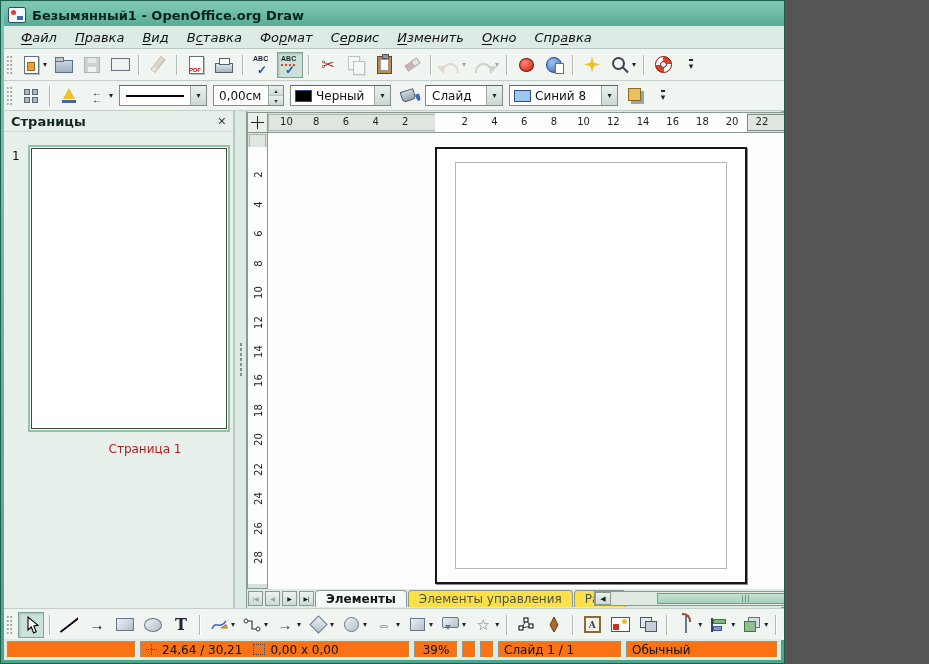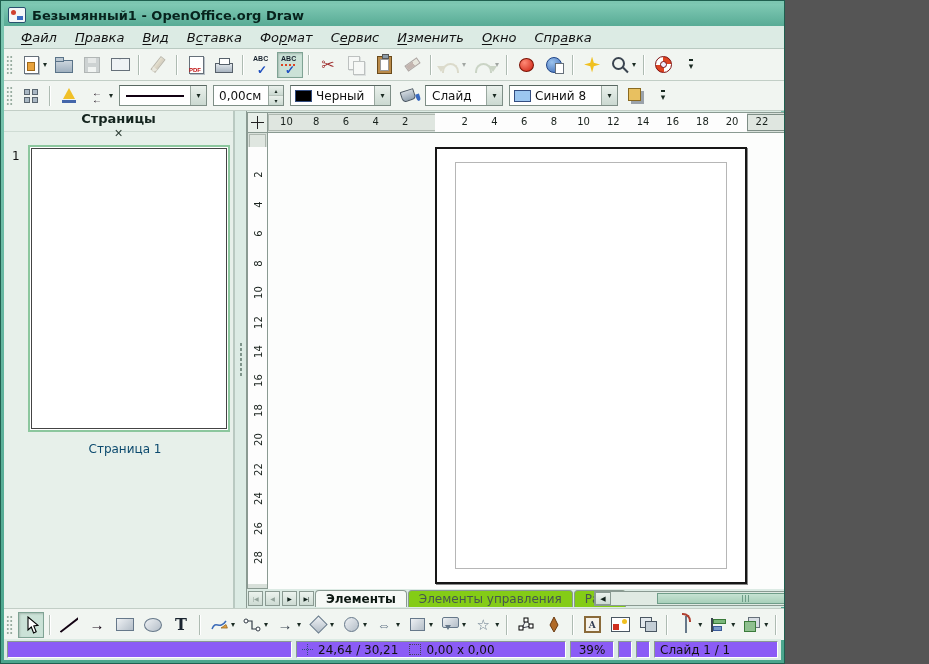--- a/index.html
+++ b/index.html
@@ -139,26 +139,26 @@
   .spinbox{display:flex;align-items:center;height:21px;background:#fff;border:1px solid #7e8e86;margin:0 3px;box-sizing:border-box;flex:none;}
   .spintext{font-size:12px;padding:0 5px;min-width:44px;}
   .spinbtns{display:flex;flex-direction:column;height:19px;border-left:1px solid #9aa8a0;}
   .sbtn{width:14px;flex:1;background:linear-gradient(#eaf1ec,#cbd9d1);display:flex;align-items:center;justify-content:center;
         font-size:6px;color:#1a2a22;border-bottom:1px solid #b8c4bc;}
   .sbtn:last-child{border-bottom:none;}
 
   
   .panel{position:absolute;left:3px;top:110px;width:230px;height:497px;background:#e7f0ea;border-right:1px solid #b9c9c1;box-sizing:border-box;}
   .panel-head{height:20px;display:flex;align-items:center;justify-content:space-between;padding:0 7px;
-              font-weight:bold;font-size:13px;color:#14241e;border-bottom:1px solid #cfdcd4;flex-direction:column;}
+              font-weight:bold;font-size:13px;color:#14241e;border-bottom:1px solid #cfdcd4;}
   .panel-close{font-size:14px;line-height:1;color:#2a3a32;background:none;border:none;padding:0;cursor:default;}
   .page-num{position:absolute;left:8px;top:38px;font-size:12px;}
   .thumb-sel{position:absolute;left:24px;top:34px;width:202px;height:287px;border:2px solid #8cc79e;background:#fff;box-sizing:border-box;}
   .thumb-page{position:absolute;inset:1px;border:1px solid #444;background:#fff;}
-  .thumb-caption{position:absolute;left:20px;top:331px;width:202px;text-align:center;font-size:12px;color:#0c4a6e;}
+  .thumb-caption{position:absolute;left:40px;top:331px;width:202px;text-align:center;font-size:12px;color:#b91c1c;}
 
   
   .splitter{position:absolute;left:233px;top:110px;width:13px;height:497px;background:#dcebe4;
             border-left:1px solid #b9c9c1;border-right:1px solid #8a9a92;box-sizing:border-box;}
   .splitter::before{content:"";position:absolute;left:50%;top:50%;width:4px;height:36px;transform:translate(-50%,-50%);
             background:radial-gradient(#7e948a 1.1px,transparent 1.3px);background-size:4px 5px;}
 
   
   .rcorner{position:absolute;left:246px;top:111px;width:21px;height:21px;background:#e8efe9;border:1px solid #8a9a92;
            box-sizing:border-box;display:flex;align-items:center;justify-content:center;}
@@ -186,37 +186,37 @@
   .sbtn2{position:absolute;left:0;right:0;height:16px;background:linear-gradient(#ecf3ee,#cddbd3);border:1px solid #8a9a92;
          display:flex;align-items:center;justify-content:center;font-size:7px;color:#12221c;box-sizing:border-box;}
   .vs-up{top:0;}
   .vs-down{bottom:0;}
   .vthumb{position:absolute;left:1px;right:1px;top:18px;height:112px;background:linear-gradient(90deg,#c6e2d2,#a8d0ba);
           border:1px solid #6f9d89;box-sizing:border-box;}
   .tabrow{position:absolute;left:246px;top:588px;width:659px;height:18px;background:#dcebe4;display:flex;align-items:flex-end;box-sizing:border-box;}
   .navb{width:15px;height:15px;margin:0 1px 1px 1px;background:linear-gradient(#ecf3ee,#cddbd3);border:1px solid #8a9a92;
         font-size:6px;display:flex;align-items:center;justify-content:center;color:#12221c;padding:0;flex:none;}
   .navb.disabled{color:#93a39b;}
-  .tab{height:16px;padding:0 10px;display:flex;align-items:center;font-size:12px;color:#46564e;background:#84cc16;
+  .tab{height:16px;padding:0 10px;display:flex;align-items:center;font-size:12px;color:#46564e;background:#fde047;
        border:1px solid #8a9a92;border-bottom:none;border-radius:4px 4px 0 0;margin-right:1px;white-space:nowrap;overflow:hidden;flex:none;}
   .tab.active{background:#f6f9f6;color:#0c1812;font-weight:bold;}
   .hscroll{position:absolute;left:347px;top:2px;width:310px;height:15px;background:#e0eae3;border:1px solid #8a9a92;box-sizing:border-box;}
   .hs-btn{position:absolute;top:0;bottom:0;width:16px;background:linear-gradient(#ecf3ee,#cddbd3);border:1px solid #8a9a92;
           display:flex;align-items:center;justify-content:center;font-size:7px;color:#12221c;box-sizing:border-box;}
   .hs-left{left:0;}
   .hs-right1{right:16px;}
   .hs-right2{right:0;}
   .hthumb{position:absolute;top:1px;bottom:1px;left:62px;width:176px;background:linear-gradient(#c6e2d2,#a8d0ba);
           border:1px solid #6f9d89;box-sizing:border-box;display:flex;align-items:center;justify-content:center;gap:2px;}
   .hthumb i{width:1px;height:7px;background:#6f9d89;}
 
   
   .statusbar{position:absolute;left:3px;right:3px;bottom:3px;height:21px;background:#dcebe4;display:flex;align-items:center;
              gap:4px;padding:0 3px;font-size:12px;box-sizing:border-box;}
-  .sf{height:17px;background:#8b5cf6;border:1px solid;border-color:#8a9a92 #ffffff #ffffff #8a9a92;
+  .sf{height:17px;background:#f97316;border:1px solid;border-color:#8a9a92 #ffffff #ffffff #8a9a92;
       display:flex;align-items:center;padding:0 5px;box-sizing:border-box;white-space:nowrap;overflow:hidden;}
   .sf-empty{flex:1;}
   .sf-pos{width:270px;gap:5px;}
   .sf-zoom{width:44px;justify-content:center;}
   .sf-s1,.sf-s2{width:14px;padding:0;}
   .sf-slide{width:124px;}
   .sf-view{width:152px;}
   .posic{position:relative;width:11px;height:11px;flex:none;}
   .posic::before{content:"";position:absolute;left:5px;top:0;height:11px;border-left:1px dotted #334d80;}
   .posic::after{content:"";position:absolute;top:5px;width:11px;border-top:1px dotted #334d80;}
@@ -716,14 +716,15 @@
     <div class="sf sf-pos">
       <span class="posic"></span>
       <span>24,64 / 30,21</span>
       <span class="sizeic"></span>
       <span>0,00 x 0,00</span>
     </div>
     <div class="sf sf-zoom">39%</div>
     <div class="sf sf-s1"></div>
     <div class="sf sf-s2"></div>
     <div class="sf sf-slide">Слайд 1 / 1</div>
+    <div class="sf sf-view">Обычный</div>
   </div>
 </div>
 
 </body></html>

